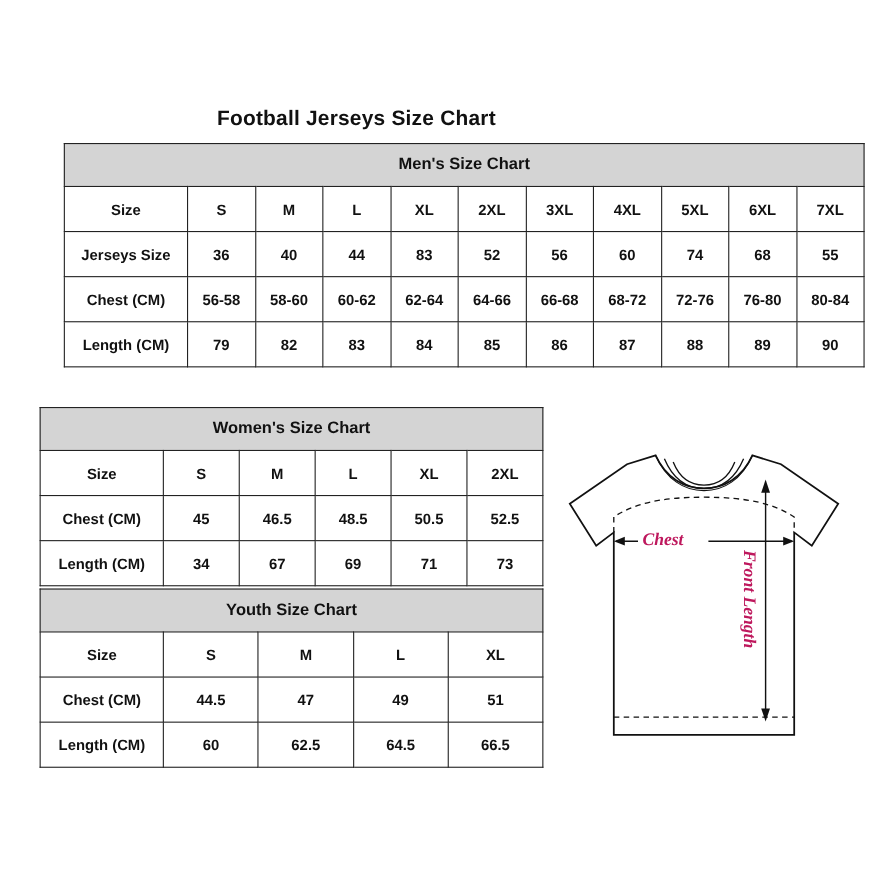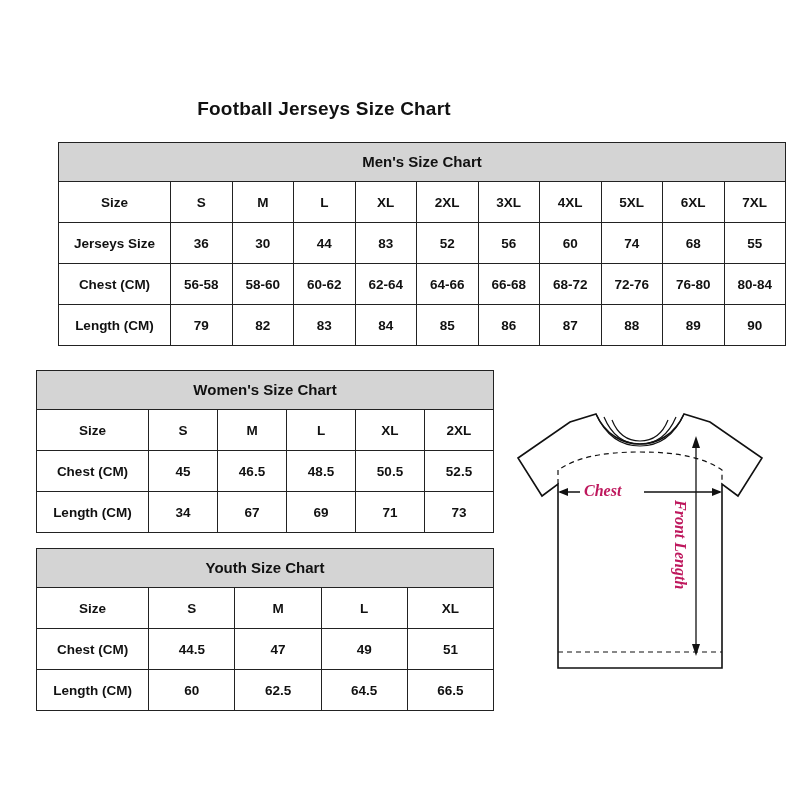--- a/index.html
+++ b/index.html
@@ -54,21 +54,21 @@
     color: #111111;
   }
   td.rowlabel, th.rowlabel {
     font-size: 13px;
   }
 
   
   #mens-wrap {
     position: absolute;
     left: 36px;
-    top: 142px;
+    top: 130px;
     width: 728px;
     padding-left: 22px;
   }
   #mens-table { width: 728px; }
   #mens-table col.lbl { width: 112px; }
   #mens-table col.dat { width: 61.5px; }
 
   
   #womens-wrap {
     position: absolute;
@@ -77,21 +77,21 @@
     width: 546px;
   }
   #womens-table { width: 458px; }
   #womens-table col.lbl { width: 112px; }
   #womens-table col.dat { width: 69px; }
 
   
   #youth-wrap {
     position: absolute;
     left: 36px;
-    top: 548px;
+    top: 535px;
     width: 458px;
   }
   #youth-table { width: 458px; }
   #youth-table col.lbl { width: 112px; }
   #youth-table col.dat { width: 86px; }
 
   
   #shirt-wrap {
     position: absolute;
     left: 500px;
@@ -150,21 +150,21 @@
         <th>2XL</th>
         <th>3XL</th>
         <th>4XL</th>
         <th>5XL</th>
         <th>6XL</th>
         <th>7XL</th>
       </tr>
       <tr>
         <td class="rowlabel">Jerseys Size</td>
         <td>36</td>
-        <td>30</td>
+        <td>40</td>
         <td>44</td>
         <td>83</td>
         <td>52</td>
         <td>56</td>
         <td>60</td>
         <td>74</td>
         <td>68</td>
         <td>55</td>
       </tr>
       <tr>

